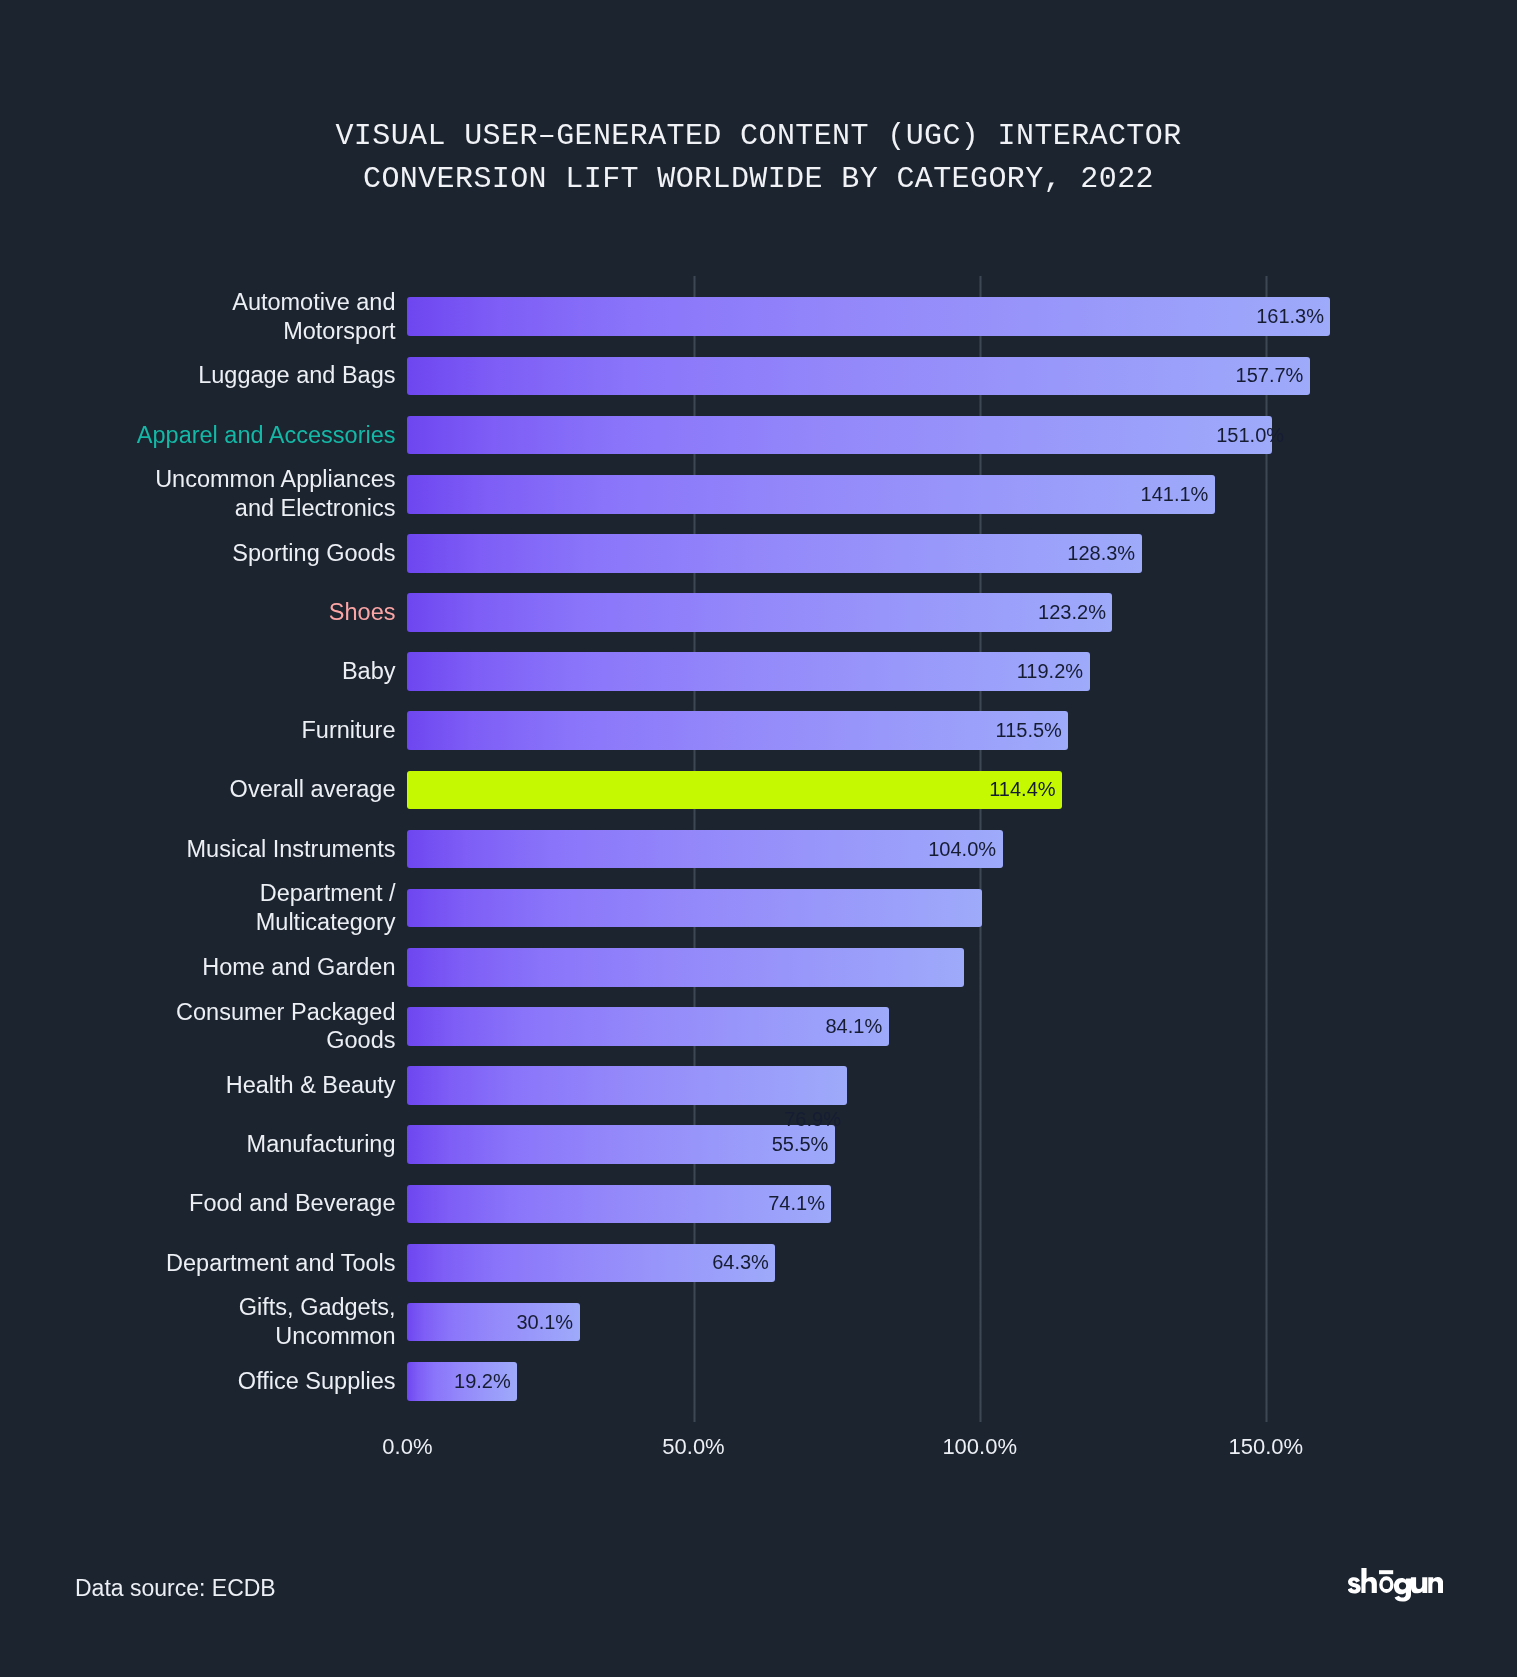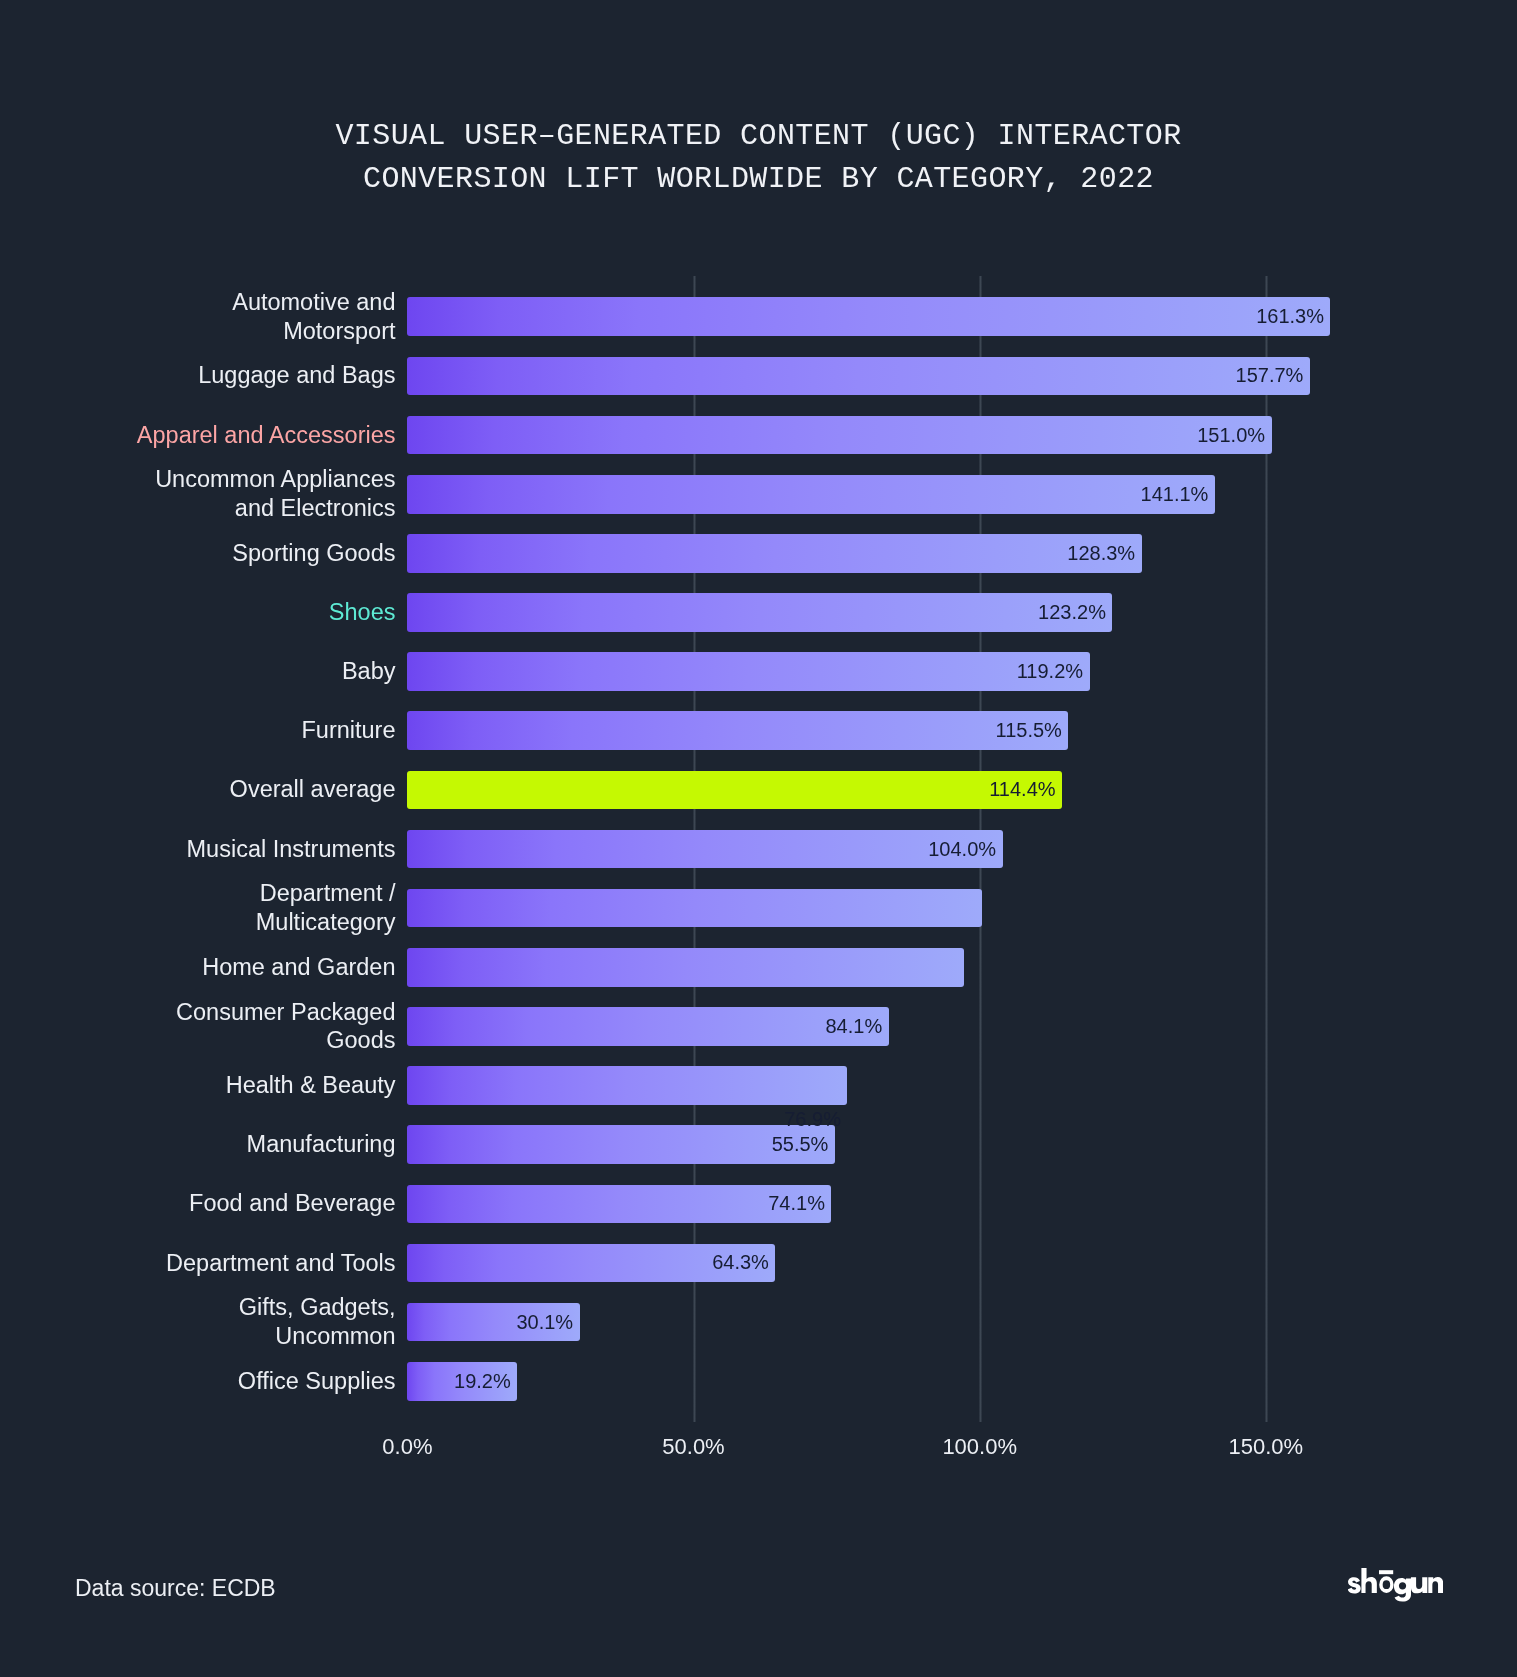--- a/index.html
+++ b/index.html
@@ -61,34 +61,34 @@
   <div id="labels-layer">
       <div class="cat-label" style="right: 1121.5px; width: 340px; top: 287.95px; color: rgb(236, 239, 244);">
         <div>Automotive and</div>
         <div>Motorsport</div>
       </div>
       <div class="val" style="left: 407.4px; width: 916.604px; top: 297.4px; height: 38.7px; color: rgb(22, 29, 51);">161.3%</div>
       <div class="cat-label" style="right: 1121.5px; width: 340px; top: 361.49px; color: rgb(236, 239, 244);">
         <div>Luggage and Bags</div>
       </div>
       <div class="val" style="left: 407.4px; width: 896.001px; top: 356.54px; height: 38.7px; color: rgb(22, 29, 51);">157.7%</div>
-      <div class="cat-label" style="right: 1121.5px; width: 340px; top: 420.63px; color: #fca5a5;">
+      <div class="cat-label" style="right: 1121.5px; width: 340px; top: 420.63px; color: #14b8a6;">
         <div>Apparel and Accessories</div>
       </div>
-      <div class="val" style="left: 407.4px; width: 857.658px; top: 415.68px; height: 38.7px; color: rgb(22, 29, 51);">151.0%</div>
+      <div class="val" style="left: 407.4px; width: 857.658px; top: 415.68px; height: 38.7px; color: rgb(22, 29, 51); padding-left: 19px;">151.0%</div>
       <div class="cat-label" style="right: 1121.5px; width: 340px; top: 465.37px; color: rgb(236, 239, 244);">
         <div>Uncommon Appliances</div>
         <div>and Electronics</div>
       </div>
       <div class="val" style="left: 407.4px; width: 801.001px; top: 474.82px; height: 38.7px; color: rgb(22, 29, 51);">141.1%</div>
       <div class="cat-label" style="right: 1121.5px; width: 340px; top: 538.91px; color: rgb(236, 239, 244);">
         <div>Sporting Goods</div>
       </div>
       <div class="val" style="left: 407.4px; width: 727.748px; top: 533.96px; height: 38.7px; color: rgb(22, 29, 51);">128.3%</div>
-      <div class="cat-label" style="right: 1121.5px; width: 340px; top: 598.05px; color: #5eead4;">
+      <div class="cat-label" style="right: 1121.5px; width: 340px; top: 598.05px; color: #fca5a5;">
         <div>Shoes</div>
       </div>
       <div class="val" style="left: 407.4px; width: 698.561px; top: 593.1px; height: 38.7px; color: rgb(22, 29, 51);">123.2%</div>
       <div class="cat-label" style="right: 1121.5px; width: 340px; top: 657.19px; color: rgb(236, 239, 244);">
         <div>Baby</div>
       </div>
       <div class="val" style="left: 407.4px; width: 675.67px; top: 652.24px; height: 38.7px; color: rgb(22, 29, 51);">119.2%</div>
       <div class="cat-label" style="right: 1121.5px; width: 340px; top: 716.33px; color: rgb(236, 239, 244);">
         <div>Furniture</div>
       </div>

